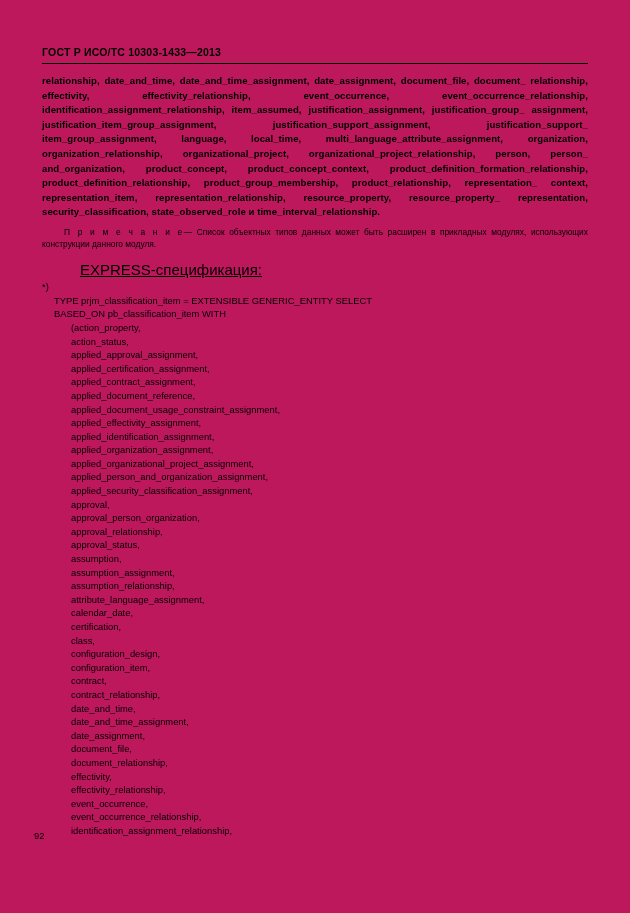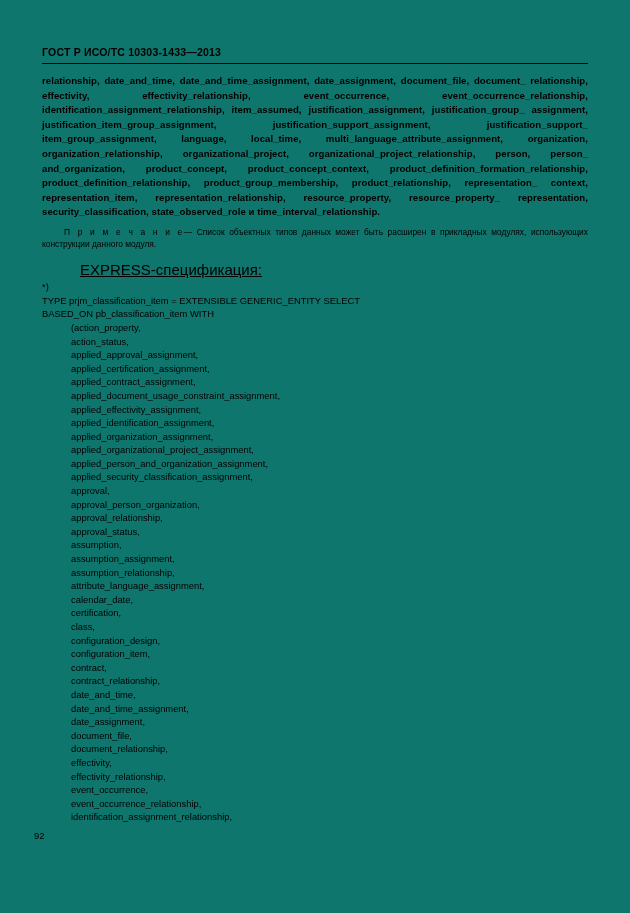--- a/index.html
+++ b/index.html
@@ -8,21 +8,21 @@
     background: #ffffff;
   }
   body {
     font-family: "Liberation Sans", sans-serif;
     color: #000000;
   }
   .page {
     position: relative;
     width: 630px;
     height: 913px;
-    background: #0f766e;
+    background: #be185d;
     overflow: hidden;
     box-sizing: border-box;
   }
   .content {
     position: absolute;
     left: 42px;
     top: 0;
     width: 546px;
   }
   .doc-header {
@@ -60,21 +60,21 @@
   .express-title {
     margin-top: 10px;
     margin-left: 38px;
     font-size: 15px;
     text-decoration: underline;
   }
   .star {
     margin-top: 3px;
     font-size: 9.4px;
   }
-  .code-l0 { margin-left: 0px; }
+  .code-l0 { margin-left: 12px; }
   .code-l1 { margin-left: 29px; }
   .code-l2 { margin-left: 29px; }
   .code-block {
     margin-top: 2px;
   }
   .code-line {
     font-size: 9.4px;
     line-height: 13.6px;
     white-space: pre;
   }
@@ -108,20 +108,21 @@
 
     <div class="code-block">
       <div class="code-line code-l0">TYPE prjm_classification_item = EXTENSIBLE GENERIC_ENTITY SELECT</div>
       <div class="code-line code-l0">BASED_ON pb_classification_item WITH</div>
       <div class="code-line code-l1">(action_property,</div>
       <div id="item-list">
           <div class="code-line code-l2">action_status,</div>
           <div class="code-line code-l2">applied_approval_assignment,</div>
           <div class="code-line code-l2">applied_certification_assignment,</div>
           <div class="code-line code-l2">applied_contract_assignment,</div>
+          <div class="code-line code-l2">applied_document_reference,</div>
           <div class="code-line code-l2">applied_document_usage_constraint_assignment,</div>
           <div class="code-line code-l2">applied_effectivity_assignment,</div>
           <div class="code-line code-l2">applied_identification_assignment,</div>
           <div class="code-line code-l2">applied_organization_assignment,</div>
           <div class="code-line code-l2">applied_organizational_project_assignment,</div>
           <div class="code-line code-l2">applied_person_and_organization_assignment,</div>
           <div class="code-line code-l2">applied_security_classification_assignment,</div>
           <div class="code-line code-l2">approval,</div>
           <div class="code-line code-l2">approval_person_organization,</div>
           <div class="code-line code-l2">approval_relationship,</div>

